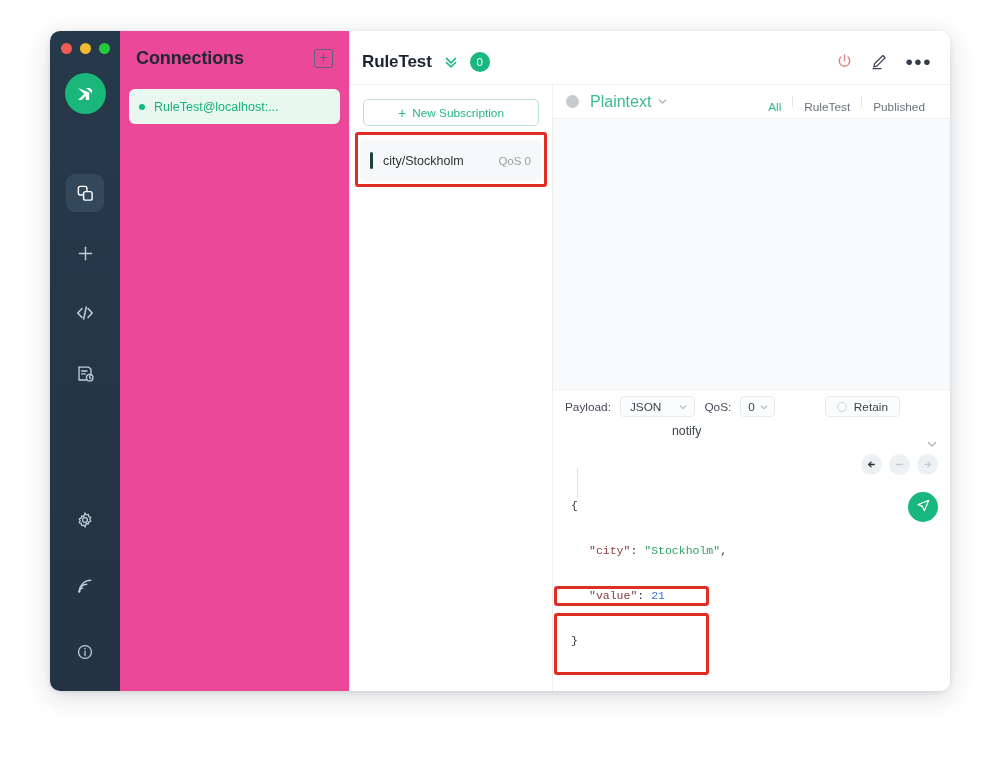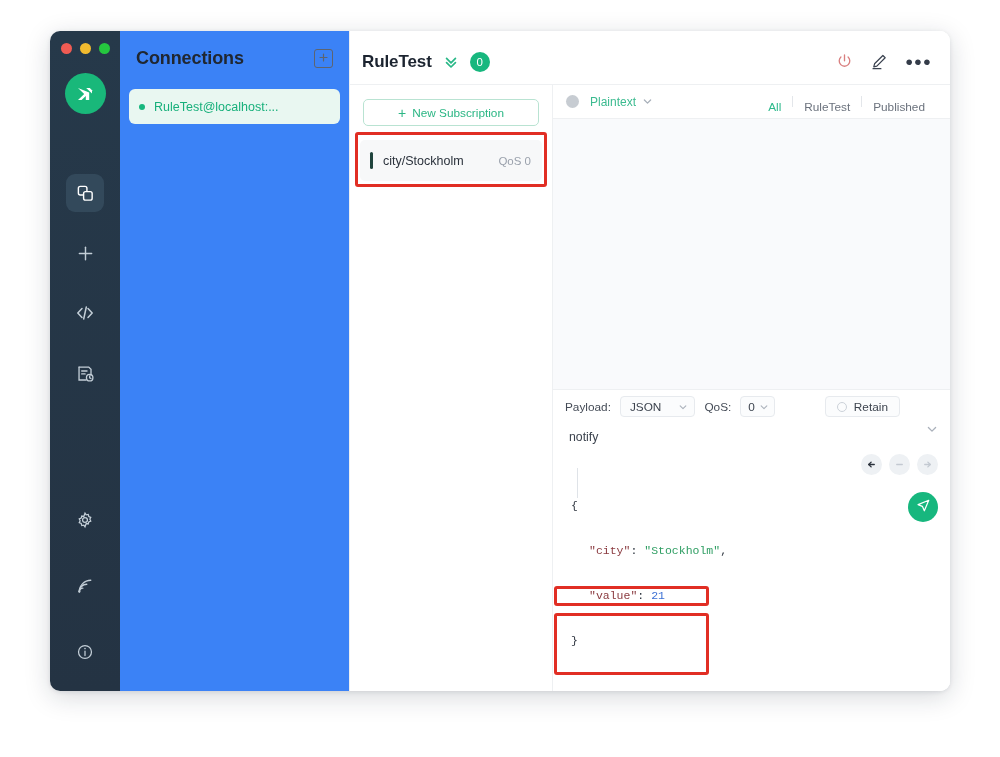--- a/index.html
+++ b/index.html
@@ -61,21 +61,21 @@
   }
   .rail-btn.active { background: #33495b; color: #ffffff; }
   .rail-btn svg { display: block; }
   .rail-bottom { margin-top: auto; display: flex; flex-direction: column; align-items: center; padding-bottom: 14px; }
   .rail-bottom .rail-btn { margin-bottom: 28px; }
   .rail-bottom .rail-btn:last-child { margin-bottom: 6px; }
 
   
   .connections {
     width: 230px; flex: 0 0 230px;
-    background: #3b82f6;
+    background: #ec4899;
     border-right: 1px solid #eceef1;
     display: flex; flex-direction: column;
   }
   .conn-head {
     height: 54px;
     display: flex; align-items: center;
     padding: 0 16px 0 16px;
     justify-content: space-between;
   }
   .conn-title {
@@ -173,21 +173,21 @@
     height: 34px;
     display: flex; align-items: center;
     padding: 0 14px 0 13px;
     background: #fff;
     border-bottom: 1px solid #eef0f2;
   }
   .fmt-circle {
     width: 13px; height: 13px; border-radius: 50%;
     background: #c7ccd2; margin-right: 11px; flex: 0 0 13px;
   }
-  .fmt-label { font-size: 12px; color: #3cbb90; cursor: pointer; }
+  .fmt-label { font-size: 16px; color: #3cbb90; cursor: pointer; }
   .fmt-chev { margin-left: 6px; color: #a8b0ba; display: flex; cursor: pointer; }
   .tabs { margin-left: auto; display: flex; align-items: center; font-size: 11.8px; }
   .tab { color: #6b727d; padding: 0 11px; cursor: pointer; margin-top: 11px; }
   .tab.active { color: #2dba8c; }
   .tab-sep { width: 1px; height: 11px; background: #e3e6ea; }
 
   .msgs-scroll { flex: 1; background: #f9fafc; min-height: 0; }
 
   
   .composer { background: #fff; border-top: 1px solid #eef0f2; }
@@ -218,23 +218,24 @@
     background: #fbfcfd;
     border-radius: 4px;
     display: flex; align-items: center; gap: 7px;
     padding: 0 11px;
     cursor: pointer; color: #3d444f; margin-left: 41px;
   }
   .retain-circle { width: 10px; height: 10px; border-radius: 50%; border: 1px solid #ccd2d9; }
 
   .comp-topic-row {
     height: 27px;
-    display: flex; 
+    display: flex; align-items: center;
     padding: 0 12px;
     position: relative;
+    flex-direction: column;
   }
   .topic-input {
     font-size: 12.3px; color: #3c434e;
     border: none; outline: none; background: transparent;
     flex: 1; height: 100%;
     font-family: "Liberation Sans", sans-serif;
     padding: 0 4px;
   }
   .topic-chev { color: #aab1bb; display: flex; margin-left: auto; cursor: pointer; }
 

